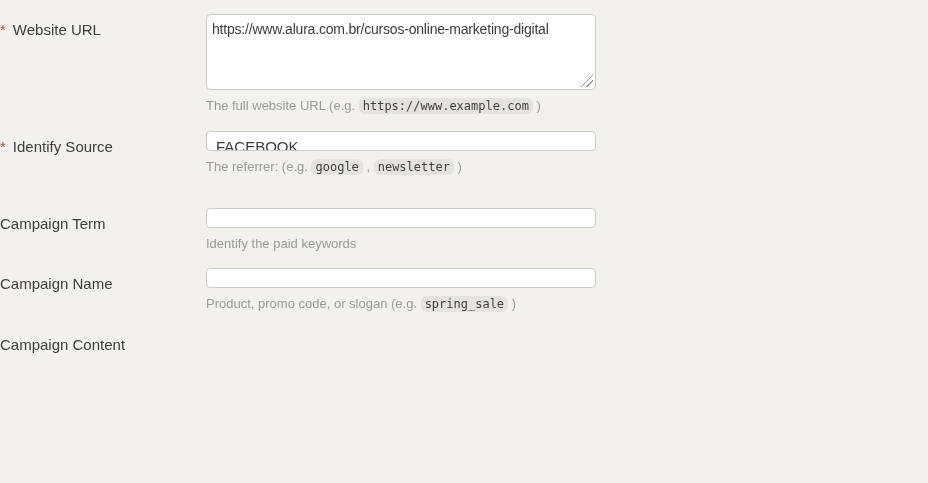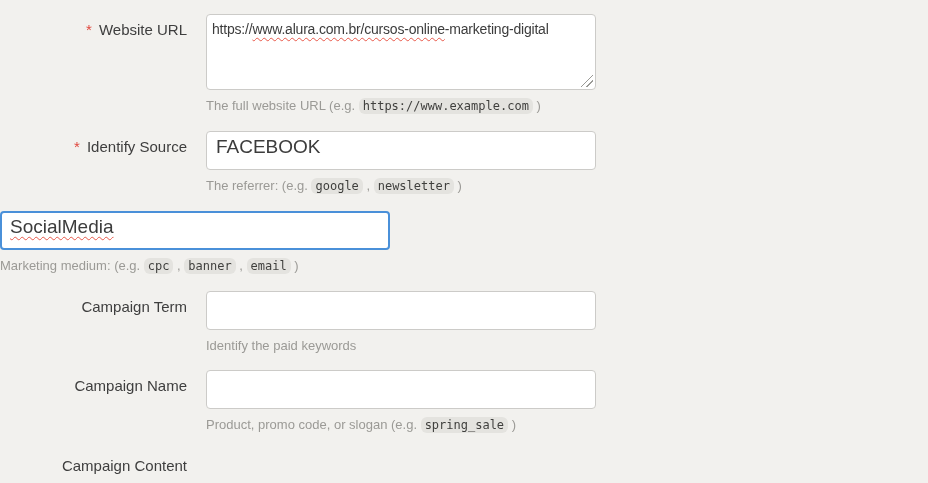--- a/index.html
+++ b/index.html
@@ -15,62 +15,60 @@
     box-sizing: border-box;
   }
   .row {
     display: flex;
     align-items: flex-start;
     margin-bottom: 16px;
   }
   .label-cell {
     width: 187px;
     padding-right: 19px;
-    text-align: right;
     line-height: 32px;
     font-size: 15px;
     color: #3e3e3e;
     flex: none;
     white-space: nowrap;
   }
   .req {
     color: #e0473d;
     margin-right: 7px;
     font-size: 15px;
   }
   .field-cell { width: 390px; flex: none; }
   .input-box {
     position: relative;
     box-sizing: border-box;
     width: 390px;
-    height: 39px;
+    height: 20px;
     background: #ffffff;
     border: 1px solid #cccbc8;
     border-radius: 4px;
-    font-size: 19px;
+    font-size: 15px;
     line-height: 30px;
     padding: 0 9px;
     color: #3c3c3c;
     white-space: nowrap;
     overflow: hidden;
   }
   .input-box.focused {
     border: 2px solid #4a90d9;
     line-height: 28px;
     padding: 0 8px;
   }
   .input-box.textarea {
     height: 76px;
     line-height: 22px;
     padding: 3px 5px;
     font-size: 14px;
     letter-spacing: -0.2px;
   }
   .squiggle {
-    text-decoration: underline;
     text-decoration-style: wavy;
     text-decoration-color: #e8584a;
     text-decoration-thickness: 1px;
     text-underline-offset: 3px;
   }
   .resize-handle {
     position: absolute;
     right: 2px;
     bottom: 2px;
     width: 12px;
@@ -113,24 +111,20 @@
     <div class="label-cell">
       <span class="req">*</span><span class="label-text">Identify Source</span>
     </div>
     <div class="field-cell">
       <div class="input-box"><span>FACEBOOK</span></div>
       <div class="help"><span>The referrer: (e.g. </span><span class="code">google</span><span> , </span><span class="code">newsletter</span><span> )</span></div>
     </div>
   </div>
 
   <div class="row">
-    <div class="field-cell">
-      <div class="input-box focused"><span class="squiggle">SocialMedia</span></div>
-      <div class="help"><span>Marketing medium: (e.g. </span><span class="code">cpc</span><span> , </span><span class="code">banner</span><span> , </span><span class="code">email</span><span> )</span></div>
-    </div>
   </div>
 
   <div class="row">
     <div class="label-cell">
       <span class="label-text">Campaign Term</span>
     </div>
     <div class="field-cell">
       <div class="input-box"></div>
       <div class="help"><span>Identify the paid keywords</span></div>
     </div>

